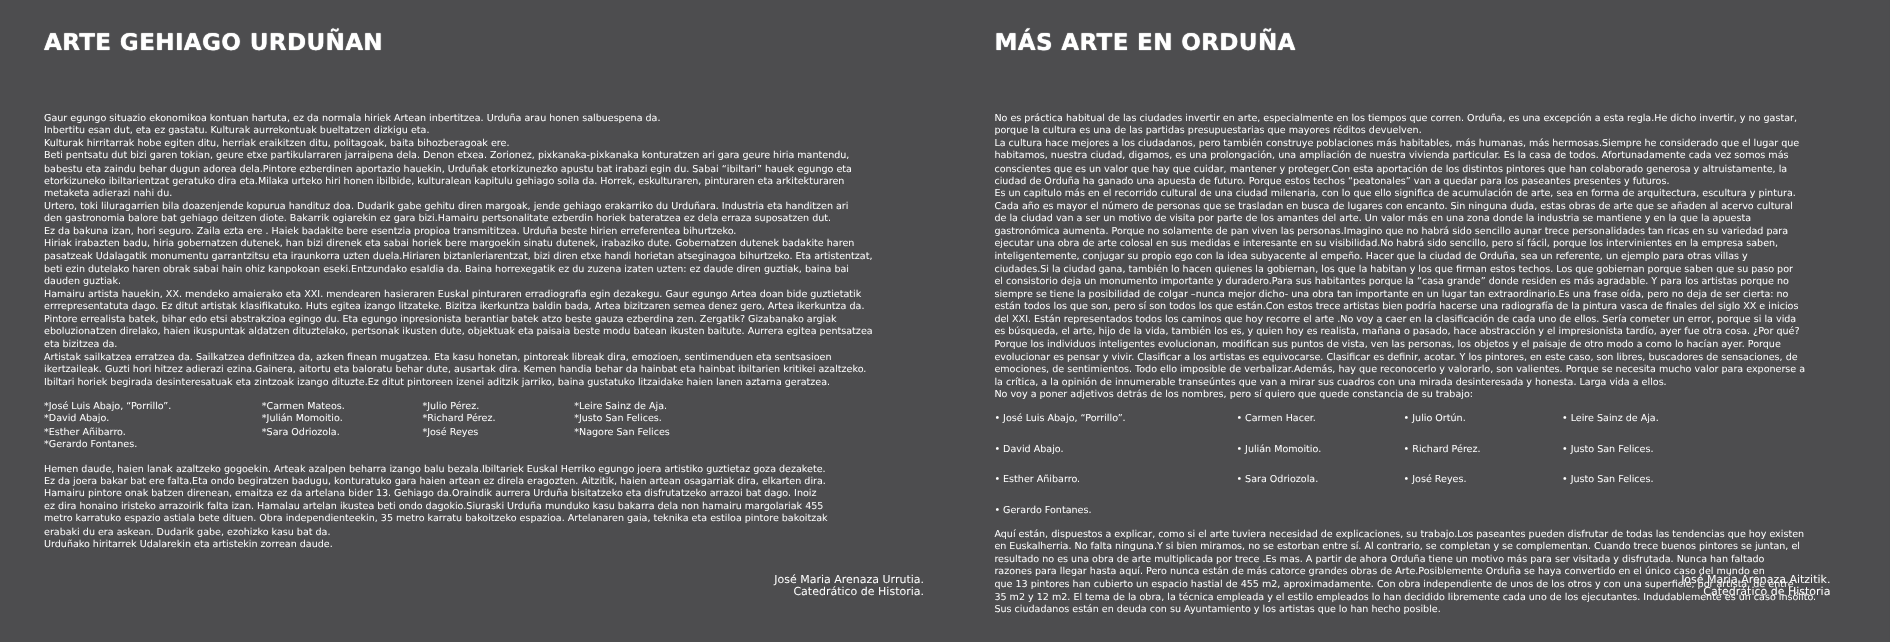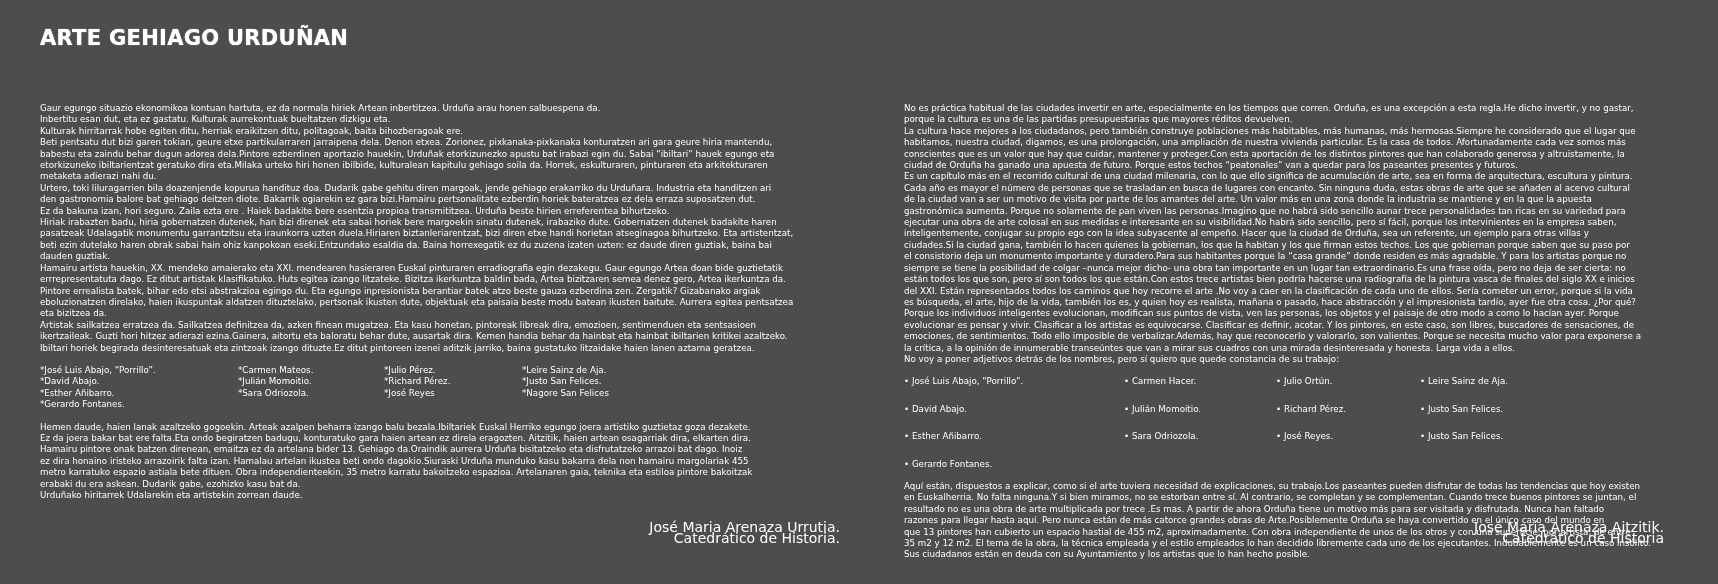--- a/index.html
+++ b/index.html
@@ -22,21 +22,21 @@
     position:absolute; top:78px; left:0; right:0;
     font-size:8.7px; line-height:11.4px;margin-top:25px;
   }
   .para { margin:0; white-space:pre-line; }
   .gap { height:11px; }
   .artists { display:grid; margin:0; padding:0; list-style:none; }
   .left .artists { grid-template-columns:198px 146px 138px 160px; }
   .right .artists { grid-template-columns:204px 136px 128px 160px;gap:16px; }
   .artist { font-size:8.7px; line-height:11.4px; }
   .sig {
-    position:absolute; text-align:right; font-size:14px; line-height:11.4px;
+    position:absolute; text-align:right; font-size:10px; line-height:11.4px;
   }
   .left .sig { top:522px; right:0; }
   .right .sig { top:522px; right:0; }
 </style>
 </head>
 <body>
 
 <div class="spread">
 
   <section class="page left">
@@ -92,20 +92,21 @@
 erabaki du era askean. Dudarik gabe, ezohizko kasu bat da.
 Urduñako hiritarrek Udalarekin eta artistekin zorrean daude.</p>
     </div>
     <div class="sig">
       <div>José Maria Arenaza Urrutia.</div>
       <div>Catedrático de Historia.</div>
     </div>
   </section>
 
   <section class="page right">
+    <h1 class="title">MÁS ARTE EN ORDUÑA</h1>
     <div class="body">
       <p class="para">No es práctica habitual de las ciudades invertir en arte, especialmente en los tiempos que corren. Orduña, es una excepción a esta regla.He dicho invertir, y no gastar,
 porque la cultura es una de las partidas presupuestarias que mayores réditos devuelven.
 La cultura hace mejores a los ciudadanos, pero también construye poblaciones más habitables, más humanas, más hermosas.Siempre he considerado que el lugar que
 habitamos, nuestra ciudad, digamos, es una prolongación, una ampliación de nuestra vivienda particular.  Es la casa de todos. Afortunadamente cada vez somos más
 conscientes que es un valor que hay que cuidar, mantener y proteger.Con esta aportación de los distintos pintores que han colaborado generosa y altruistamente, la
 ciudad de Orduña ha ganado una apuesta de futuro.  Porque estos techos “peatonales” van a quedar para los paseantes presentes y futuros.
 Es un capítulo más en el recorrido cultural de una ciudad milenaria, con lo que ello significa de acumulación de arte, sea en forma de arquitectura, escultura y pintura.
 Cada año es mayor el número de personas que se trasladan en busca de lugares con encanto.  Sin ninguna duda, estas obras de arte que se añaden al acervo cultural
 de la ciudad van a ser un motivo de visita por parte de los amantes del arte.  Un valor más en una zona donde la industria se mantiene y en la que la  apuesta

